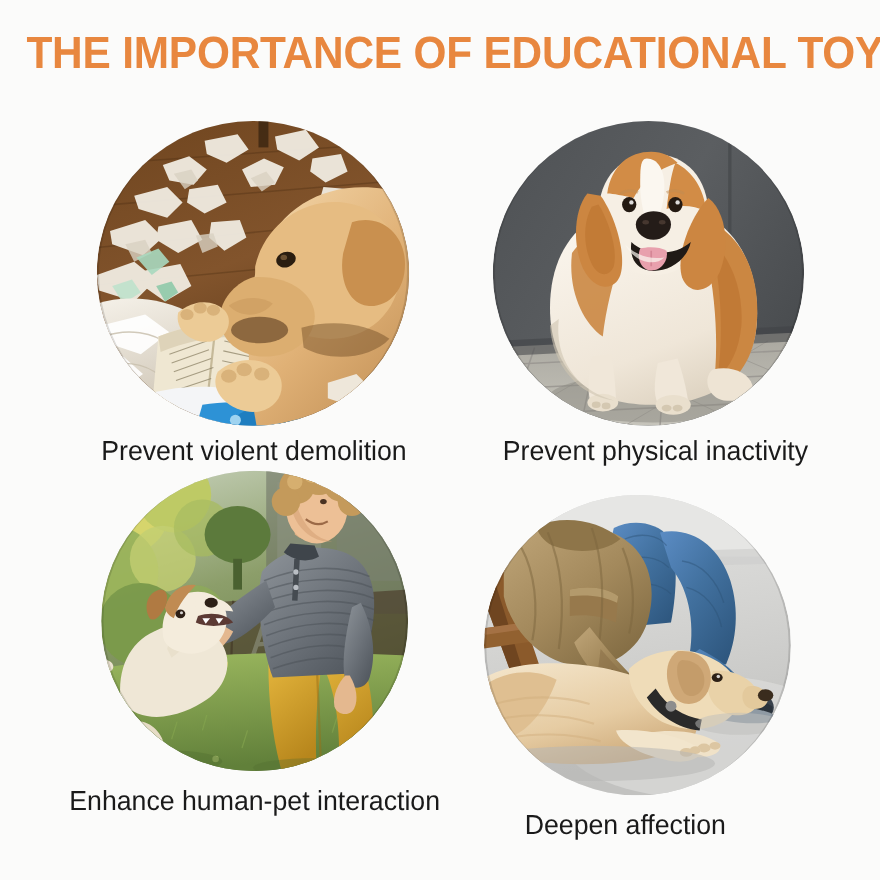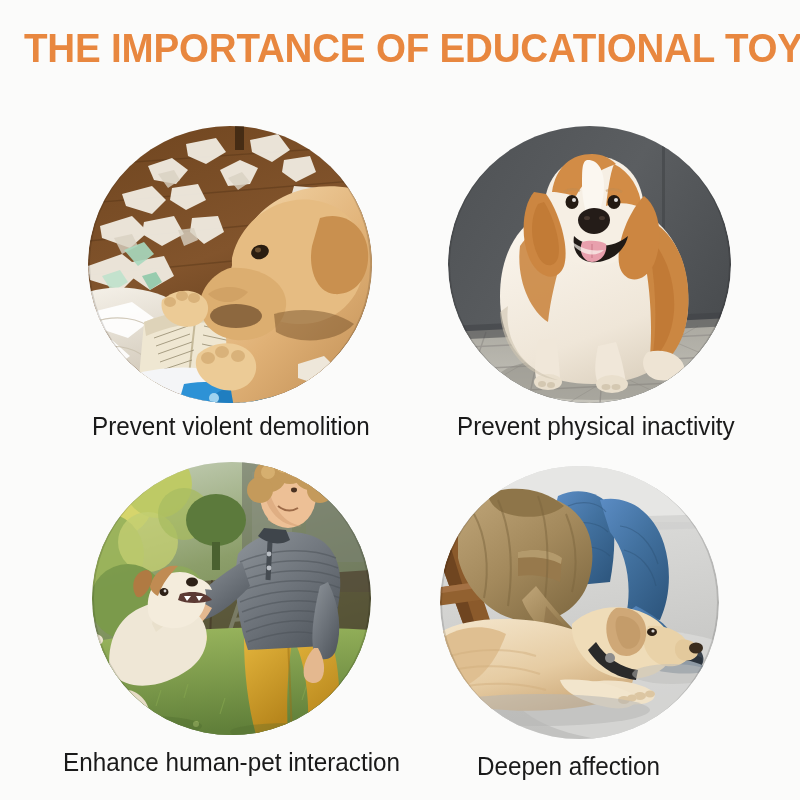--- a/index.html
+++ b/index.html
@@ -35,21 +35,20 @@
     letter-spacing: -0.2px;
     color: #e8873f;
     transform: scaleX(0.94);
     transform-origin: 50% 50%;
     white-space: nowrap;
   }
 
   
   .cell {
     position: absolute;
-    margin-top: 16px;
   }
   .photo {
     position: absolute;
     border-radius: 50%;
     overflow: hidden;
     background: #e9e9e9;
   }
   .photo svg {
     display: block;
   }
@@ -69,21 +68,21 @@
   #cell-1 { left: 0; top: 0; width: 420px; height: 430px; }
   #photo-1 { left: 88px;  top: 110px; width: 284px; height: 277px; }
   #cap-1   { left: 92px;  top: 396px; }
 
   
   #cell-2 { left: 436px; top: 0; width: 380px; height: 430px; }
   #photo-2 { left: 12px;  top: 110px; width: 283px; height: 277px; }
   #cap-2   { left: 21px;  top: 396px; }
 
   
-  #cell-3 { left: 0; top: 426px; width: 420px; height: 370px; }
+  #cell-3 { left: 0; top: 408px; width: 420px; height: 370px; }
   #photo-3 { left: 92px;  top: 20px;  width: 279px; height: 273px; }
   #cap-3   { left: 63px;  top: 306px; }
 
   
   #cell-4 { left: 420px; top: 430px; width: 380px; height: 370px; text-align: right; }
   #photo-4 { left: 20px;  top: 20px;  width: 279px; height: 273px; }
   #cap-4   { left: 57px;  top: 306px; }
 </style>
 </head>
 <body style="background: rgb(251, 251, 250);">

